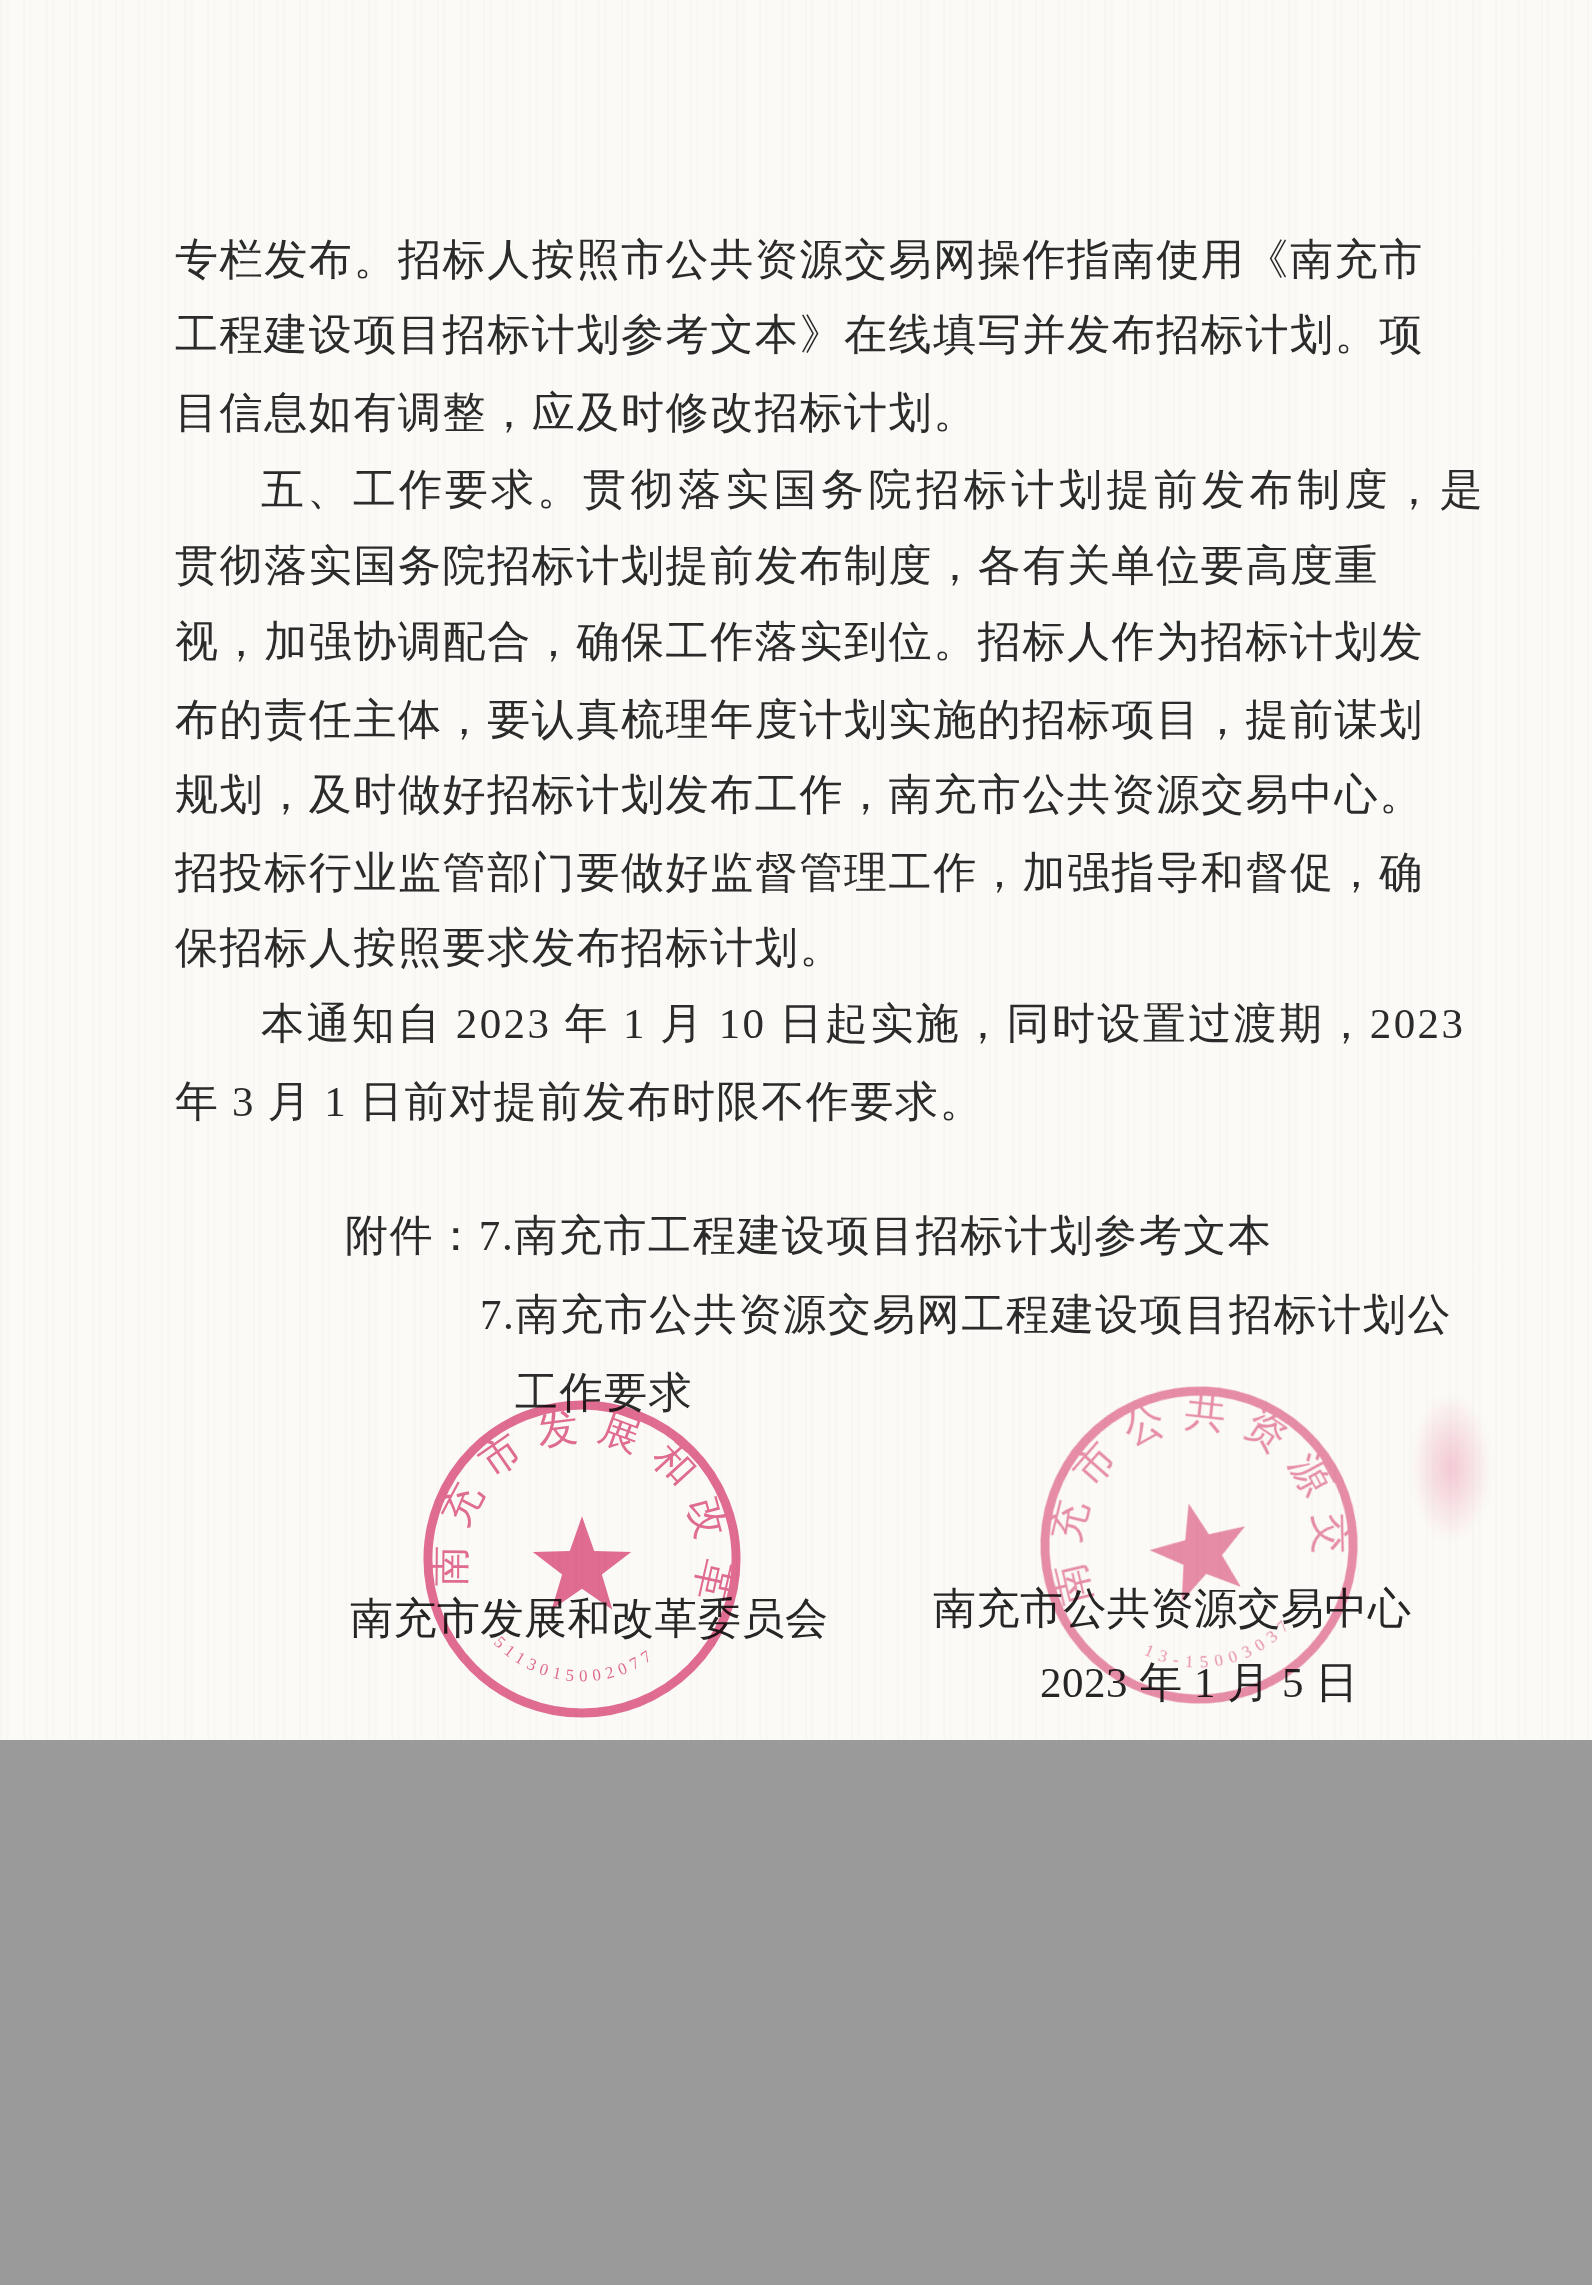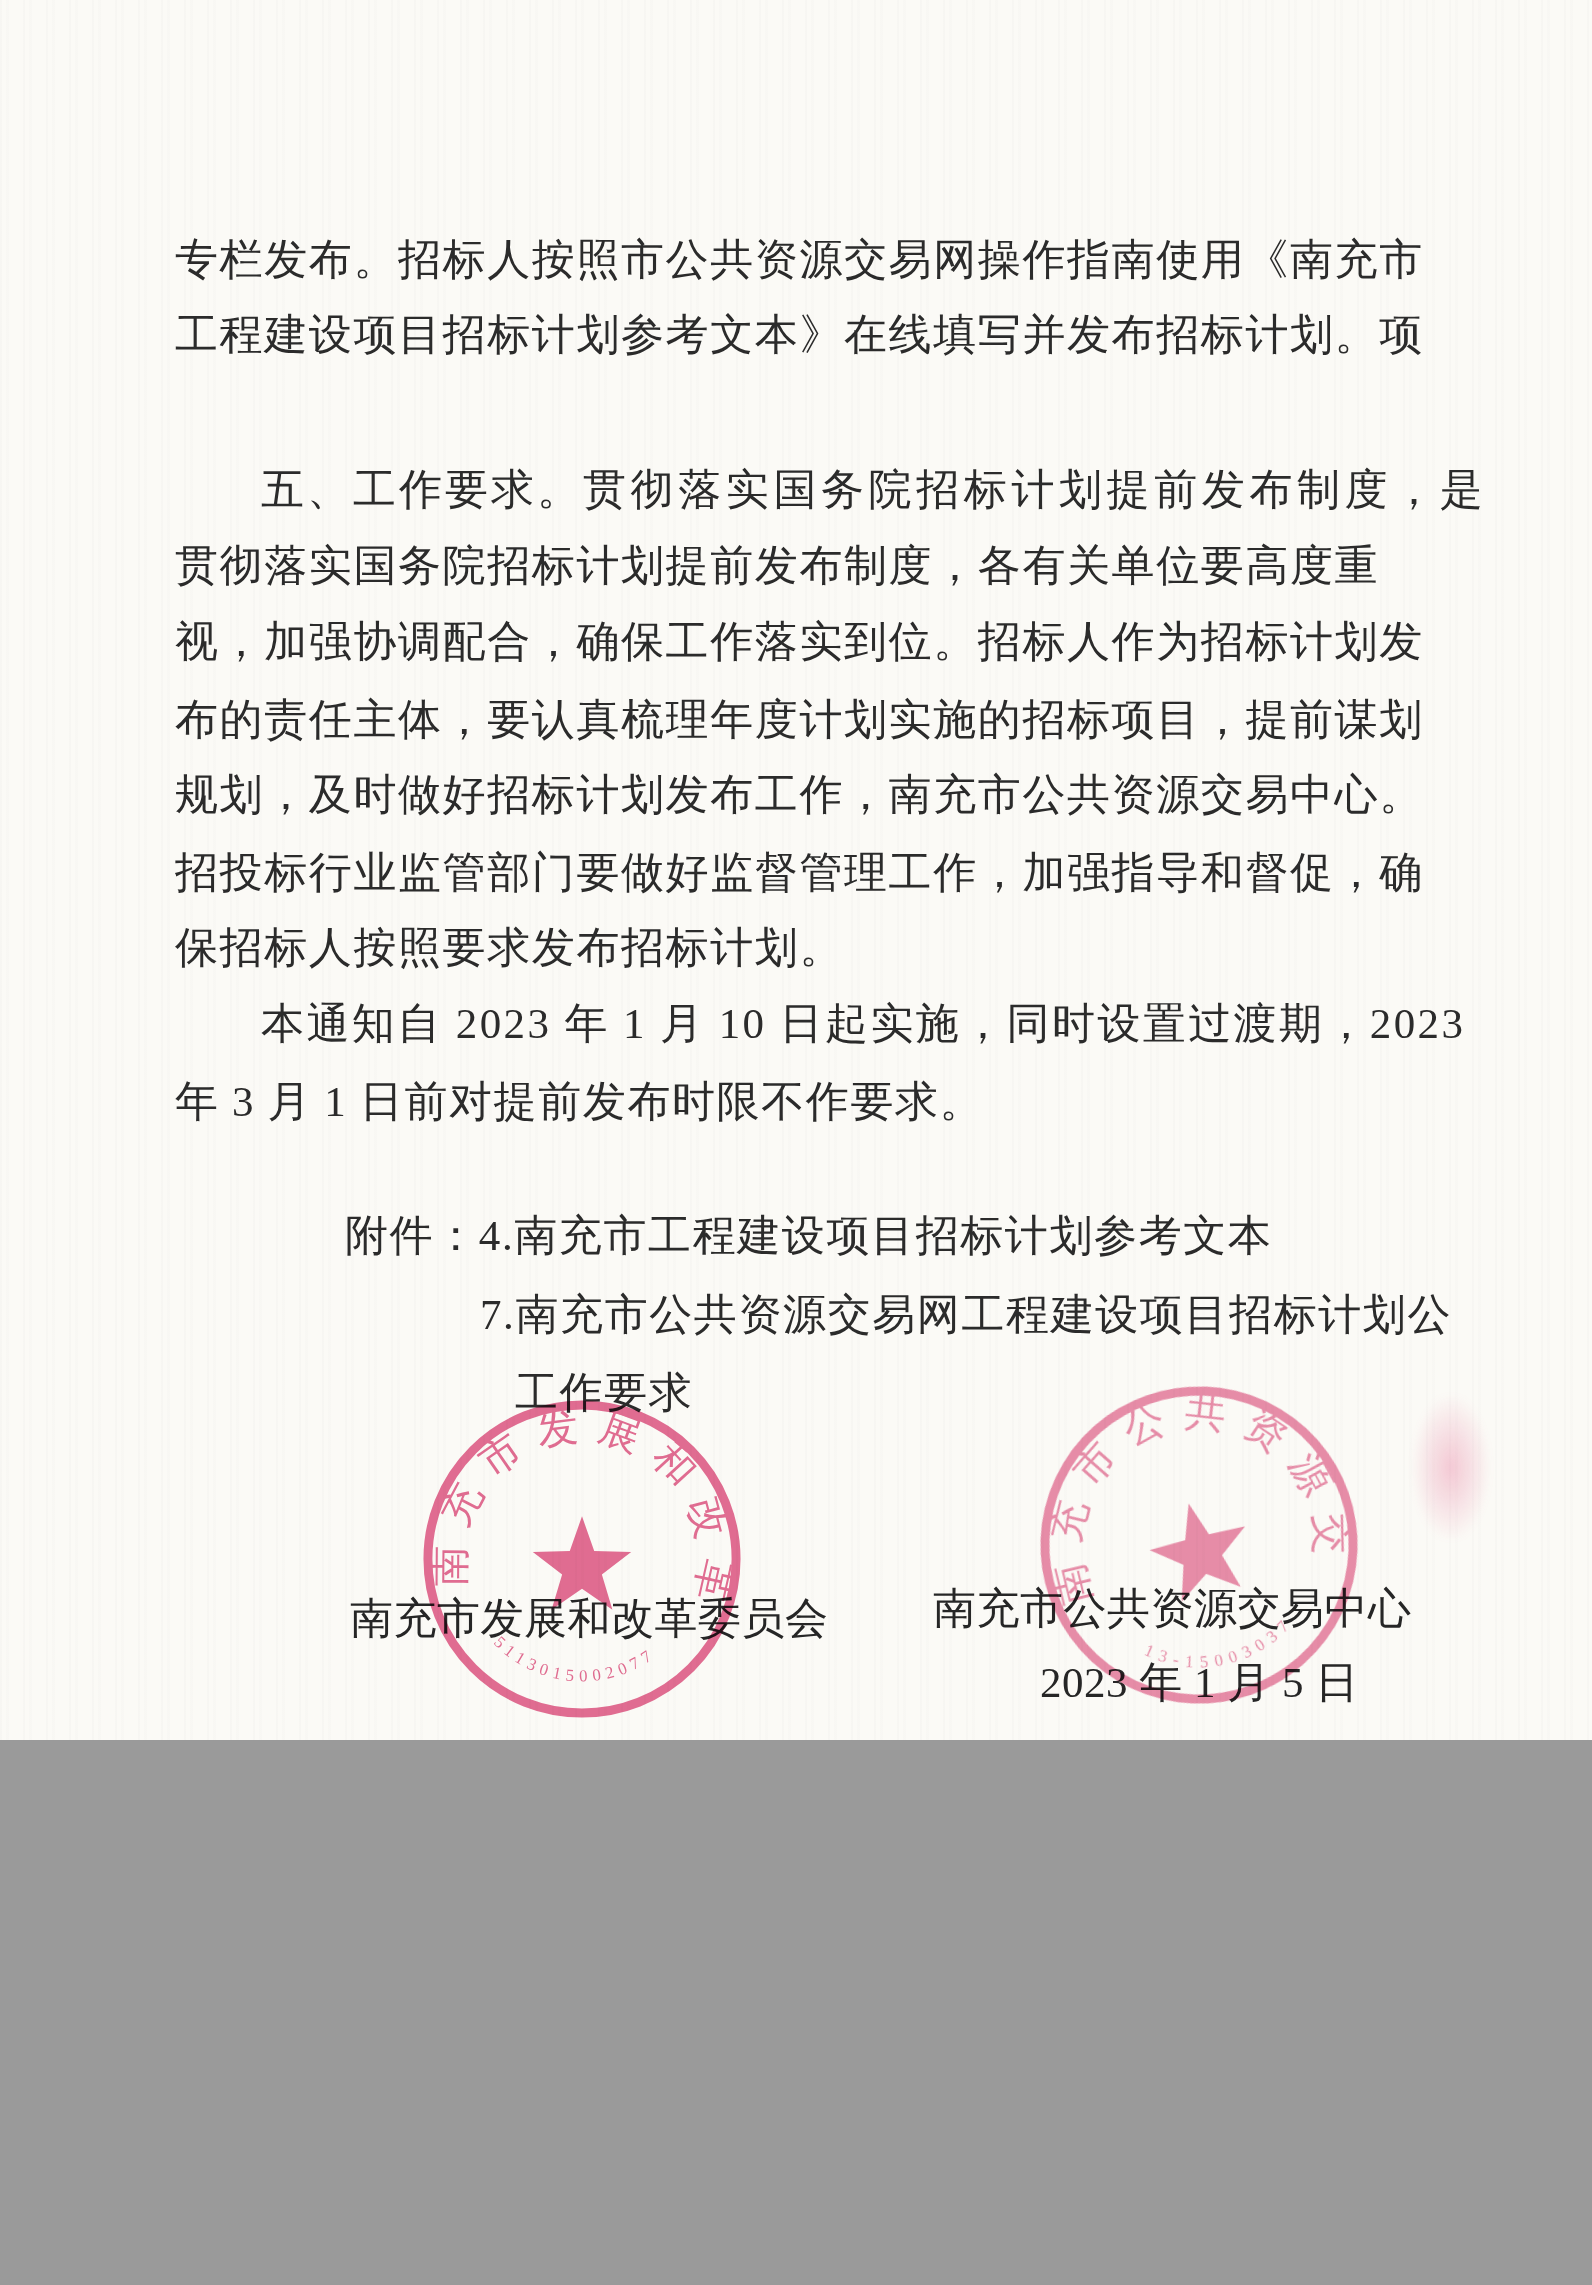--- a/index.html
+++ b/index.html
@@ -89,33 +89,34 @@
   svg text{font-family:"Liberation Serif","DejaVu Serif",serif;}
 </style>
 </head>
 <body>
 
 <div class="page">
   <div class="texture"></div>
 
   <div class="line" style="top:231px">专栏发布。招标人按照市公共资源交易网操作指南使用《南充市</div>
   <div class="line" style="top:306px">工程建设项目招标计划参考文本》在线填写并发布招标计划。项</div>
+  <div class="line" style="top:384px">目信息如有调整，应及时修改招标计划。</div>
 
   <div class="line indent p2l1" style="top:460px"><span class="h-bold">五、工作要求。</span><span>贯彻落实国务院招标计划提前发布制度，是</span></div>
   <div class="line" style="top:537px">贯彻落实国务院招标计划提前发布制度，各有关单位要高度重</div>
   <div class="line" style="top:613px">视，加强协调配合，确保工作落实到位。招标人作为招标计划发</div>
   <div class="line" style="top:691px">布的责任主体，要认真梳理年度计划实施的招标项目，提前谋划</div>
   <div class="line" style="top:766px">规划，及时做好招标计划发布工作，南充市公共资源交易中心。</div>
   <div class="line" style="top:844px">招投标行业监管部门要做好监督管理工作，加强指导和督促，确</div>
   <div class="line" style="top:919px">保招标人按照要求发布招标计划。</div>
 
   <div class="line indent p3l1" style="top:995px">本通知自 2023 年 1 月 10 日起实施，同时设置过渡期，2023</div>
   <div class="line" style="top:1073px">年 3 月 1 日前对提前发布时限不作要求。</div>
 
-  <div class="line att" style="top:1207px">附件：4.南充市工程建设项目招标计划参考文本</div>
+  <div class="line att" style="top:1207px">附件：7.南充市工程建设项目招标计划参考文本</div>
   <div class="line att2" style="top:1286px">7.南充市公共资源交易网工程建设项目招标计划公</div>
   <div class="line att3" style="top:1364px">工作要求</div>
 
   <div class="sig" style="left:350px;top:1590px">南充市发展和改革委员会</div>
   <div class="sig" style="left:933px;top:1580px">南充市公共资源交易中心</div>
   <div class="sig" style="left:1040px;top:1654px">2023 年 1 月 5 日</div>
 
   <svg class="stamp stamp-left" width="332" height="332" viewBox="0 0 334 334">
     <defs>
       <path id="arcL" d="M 55.2 207.7 A 119 119 0 1 1 278.8 207.7"></path>

